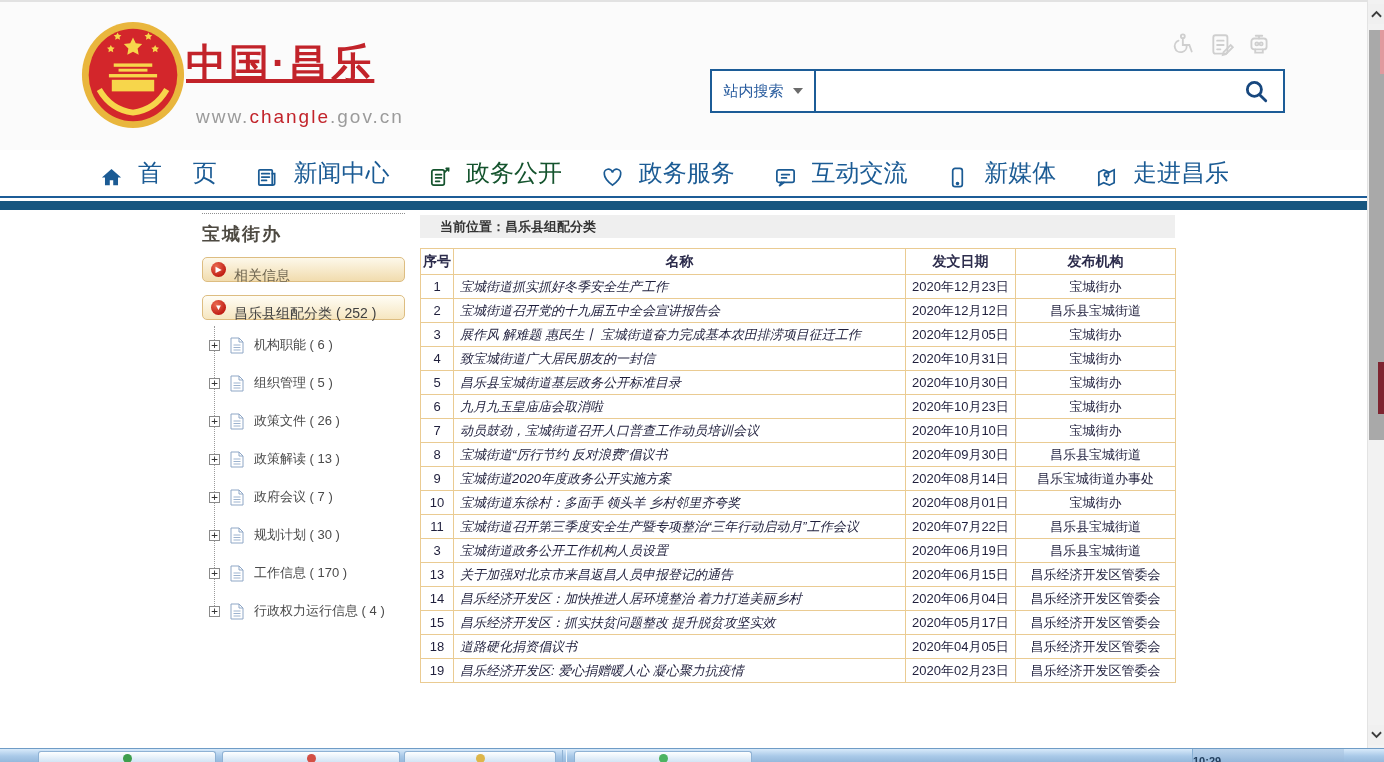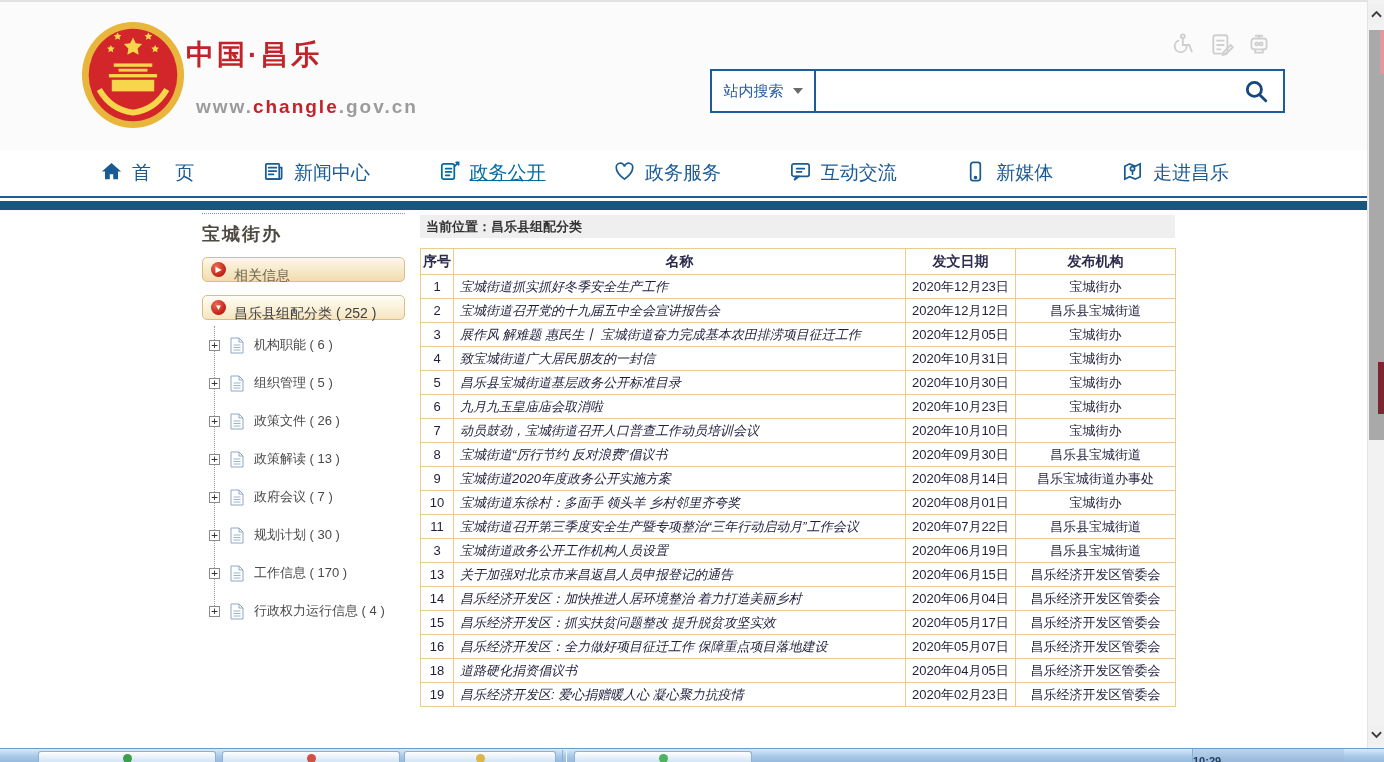--- a/index.html
+++ b/index.html
@@ -6,45 +6,45 @@
   html,body { margin:0; padding:0; }
   body {
     width:1384px; height:762px; overflow:hidden; position:relative;
     background:#fff; font-family:"Liberation Sans","DejaVu Sans",sans-serif;
   }
   
   .site-header { position:absolute; left:0; top:0; width:1367px; height:150px;
     background:#fbfbfb; border-top:2px solid #e2e2e2; }
   .logo { position:absolute; left:80px; top:16px; width:430px; height:120px; cursor:pointer; }
   .emblem { position:absolute; left:0; top:2px; width:106px; height:110px; }
-  .site-title { position:absolute; left:106px; top:18px; font-size:28px; font-weight:bold;
-    color:#c2232a; letter-spacing:3px; white-space:nowrap; }
-  .site-url { position:absolute; left:116px; top:78px; font-size:19px; font-weight:bold;
+  .site-title { position:absolute; left:106px; top:18px; font-size:40px; font-weight:bold;
+    color:#c2232a; letter-spacing:3px; white-space:nowrap;text-decoration:underline; }
+  .site-url { position:absolute; left:116px; top:88px; font-size:19px; font-weight:normal;
     letter-spacing:2px; color:#9b9b9b; }
   .site-url .hl { color:#c2232a; }
   .search-wrap { position:absolute; left:710px; top:67px; width:575px; height:44px;
     border:2px solid #1c5c97; background:#fff; display:flex; align-items:stretch; }
   .search-scope { width:104px; border-right:2px solid #1c5c97; display:flex;
     align-items:center; justify-content:center; gap:9px; cursor:pointer; }
   .search-scope .lbl { font-size:15px; color:#2a5d9f; }
   .caret { width:0; height:0; border-left:5px solid transparent; border-right:5px solid transparent;
     border-top:6px solid #6b6b6b; }
   .search-input { flex:1; border:none; outline:none; font-size:16px; padding:0 10px; background:transparent; }
   .search-btn { width:54px; display:flex; align-items:center; justify-content:center;
     color:#17477e; cursor:pointer; background:transparent; border:none; }
   .util-icons { position:absolute; left:1172px; top:30px; display:flex; gap:11px; color:#cfcfcf; }
   .util-icons svg { width:26px; height:26px; cursor:pointer; }
   
   .main-nav { position:absolute; left:0; top:150px; width:1367px; height:46px; background:#fff; }
   .main-nav ul { margin:0; height:100%; list-style:none; display:flex; align-items:center;
     justify-content:space-between; padding:0 138px 0 100px; }
-  .main-nav li { display:flex; align-items:flex-start; gap:9px; font-size:19px;
+  .main-nav li { display:flex; align-items:flex-end; gap:15px; font-size:24px;
     color:#1b5b94; cursor:pointer; white-space:pre; }
   .main-nav li svg { width:23px; height:23px; }
-  .main-nav li.active { color:#0369a1;text-decoration:underline; }
+  .main-nav li.active { color:#14532d; }
   .nav-line { position:absolute; left:0; top:196px; width:1367px; height:2px; background:#1c5c97; }
   .blue-band { position:absolute; left:0; top:201px; width:1367px; height:9px; background:#17567f; }
   
   .sidebar { position:absolute; left:202px; top:213px; width:203px; }
   .sidebar-title { border-top:1px dotted #8f8f8f; padding-top:8px; font-size:18px;
     font-weight:bold; color:#4e4a42; letter-spacing:2px; }
   .side-btn { margin-top:11px; height:25px; border:1px solid #ddbd81; border-radius:5px;
     display:flex; align-items:center; gap:8px; padding-left:8px; cursor:pointer;
     background:linear-gradient(#fdf8ea,#f1dcae); }
   .side-btn.cat { background:linear-gradient(#fffdf5,#f6e6c0); margin-top:13px; }
@@ -59,21 +59,21 @@
   .tree li { display:flex; align-items:center; height:26px; gap:10px; padding-left:7px;
     position:relative; cursor:pointer;margin-top:12px; }
   .plus { width:11px; height:11px; border:1px solid #8a8a8a; background:#fff; z-index:1;
     font-size:11px; line-height:9px; text-align:center; color:#333; flex:0 0 11px;
     font-family:"DejaVu Sans Mono",monospace; }
   .plus::before { content:"+"; }
   .tree-doc { flex:0 0 14px; }
   .tree-label { font-size:13px; color:#4a4a4a; white-space:nowrap; }
   
   .main { position:absolute; left:420px; top:215px; width:755px; }
-  .breadcrumb { height:23px; line-height:23px; background:#efefef; padding-left:6px;
+  .breadcrumb { height:23px; line-height:23px; background:#efefef; padding-left:20px;
     font-size:13px; font-weight:bold; color:#333; }
   table.doc-table { margin-top:10px; width:755px; border-collapse:collapse; table-layout:fixed; }
   .doc-table th { height:26px; border:1px solid #eacb92; font-size:14px; font-weight:bold;
     color:#2c2c4c; text-align:center; background:#fff; padding:0; }
   .doc-table td { height:24px; border:1px solid #eacb92; font-size:13px; color:#1f1f3c;
     padding:0; overflow:hidden; white-space:nowrap; background:#fff; }
   .doc-table td.col-no { text-align:center; }
   .doc-table td.col-title { padding-left:6px; cursor:pointer;font-style:italic; }
   .doc-table td.col-date { padding-left:6px; }
   .doc-table td.col-org { text-align:center; }
@@ -409,26 +409,20 @@
           <td class="col-date">2020年06月04日</td>
           <td class="col-org">昌乐经济开发区管委会</td>
         </tr>
         <tr>
           <td class="col-no">15</td>
           <td class="col-title">昌乐经济开发区：抓实扶贫问题整改 提升脱贫攻坚实效</td>
           <td class="col-date">2020年05月17日</td>
           <td class="col-org">昌乐经济开发区管委会</td>
         </tr>
         <tr>
-          <td class="col-no">16</td>
-          <td class="col-title">昌乐经济开发区：全力做好项目征迁工作 保障重点项目落地建设</td>
-          <td class="col-date">2020年05月07日</td>
-          <td class="col-org">昌乐经济开发区管委会</td>
-        </tr>
-        <tr>
           <td class="col-no">18</td>
           <td class="col-title">道路硬化捐资倡议书</td>
           <td class="col-date">2020年04月05日</td>
           <td class="col-org">昌乐经济开发区管委会</td>
         </tr>
         <tr>
           <td class="col-no">19</td>
           <td class="col-title">昌乐经济开发区: 爱心捐赠暖人心 凝心聚力抗疫情</td>
           <td class="col-date">2020年02月23日</td>
           <td class="col-org">昌乐经济开发区管委会</td>

